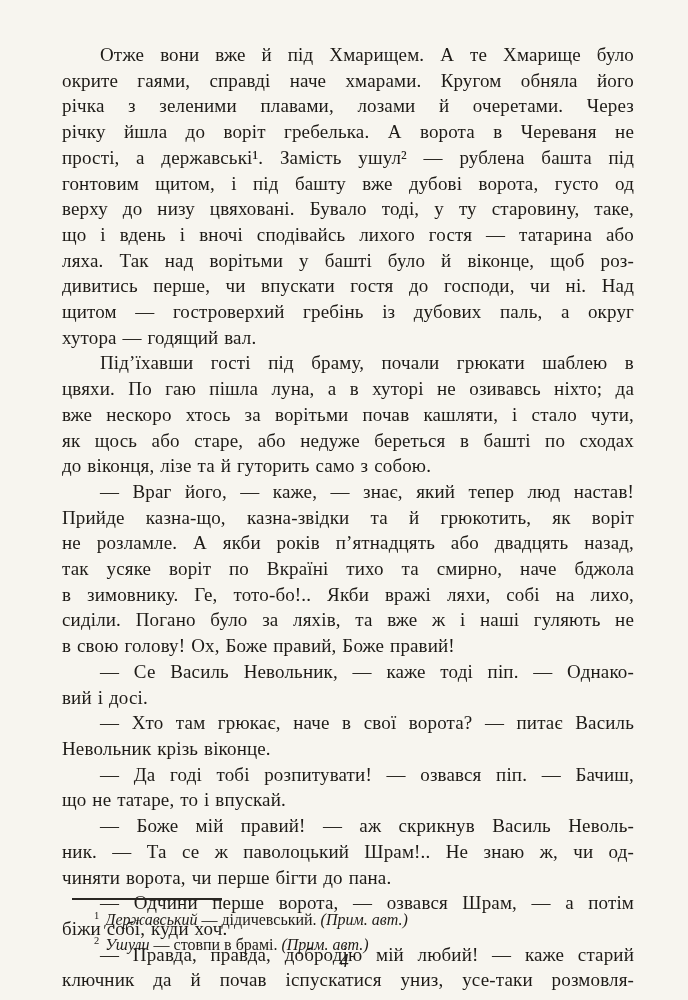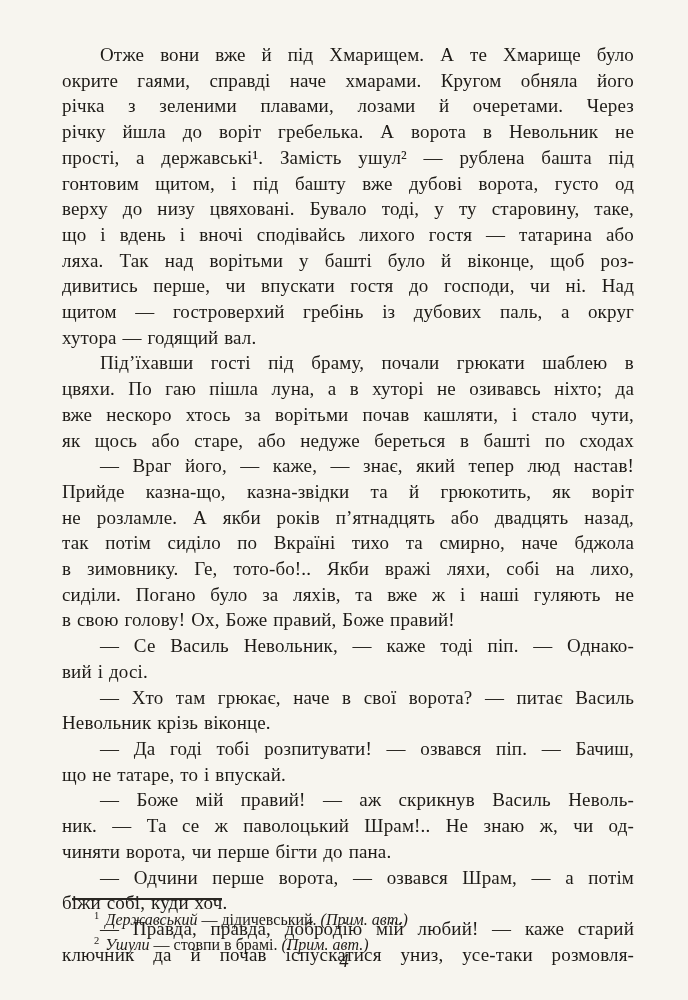--- a/index.html
+++ b/index.html
@@ -76,43 +76,44 @@
 <body>
 
 <div class="book-page">
 
   <div class="body-text">
 
     <div class="para">
       <div class="line first">Отже вони вже й під Хмарищем. А те Хмарище було</div>
       <div class="line">окрите гаями, справді наче хмарами. Кругом обняла його</div>
       <div class="line">річка з зеленими плавами, лозами й очеретами. Через</div>
-      <div class="line">річку йшла до воріт гребелька. А ворота в Невольник не</div>
+      <div class="line">річку йшла до воріт гребелька. А ворота в Череваня не</div>
       <div class="line">прості, а державські¹. Замість ушул² — рублена башта під</div>
       <div class="line">гонтовим щитом, і під башту вже дубові ворота, густо од</div>
       <div class="line">верху до низу цвяховані. Бувало тоді, у ту старовину, таке,</div>
       <div class="line">що і вдень і вночі сподівайсь лихого гостя — татарина або</div>
       <div class="line">ляха. Так над ворітьми у башті було й віконце, щоб роз-</div>
       <div class="line">дивитись перше, чи впускати гостя до господи, чи ні. Над</div>
       <div class="line">щитом — гостроверхий гребінь із дубових паль, а округ</div>
       <div class="line plast">хутора — годящий вал.</div>
     </div>
 
     <div class="para">
       <div class="line first">Під’їхавши гості під браму, почали грюкати шаблею в</div>
       <div class="line">цвяхи. По гаю пішла луна, а в хуторі не озивавсь ніхто; да</div>
       <div class="line">вже нескоро хтось за ворітьми почав кашляти, і стало чути,</div>
       <div class="line">як щось або старе, або недуже береться в башті по сходах</div>
+      <div class="line plast">до віконця, лізе та й гуторить само з собою.</div>
     </div>
 
     <div class="para">
       <div class="line first">— Враг його, — каже, — знає, який тепер люд настав!</div>
       <div class="line">Прийде казна-що, казна-звідки та й грюкотить, як воріт</div>
       <div class="line">не розламле. А якби років п’ятнадцять або двадцять назад,</div>
-      <div class="line">так потім сиділо по Вкраїні тихо та смирно, наче бджола</div>
+      <div class="line">так усяке воріт по Вкраїні тихо та смирно, наче бджола</div>
       <div class="line">в зимовнику. Ге, тото-бо!.. Якби вражі ляхи, собі на лихо,</div>
       <div class="line">сиділи. Погано було за ляхів, та вже ж і наші гуляють не</div>
       <div class="line plast">в свою голову! Ох, Боже правий, Боже правий!</div>
     </div>
 
     <div class="para">
       <div class="line first">— Се Василь Невольник, — каже тоді піп. — Однако-</div>
       <div class="line plast">вий і досі.</div>
     </div>
 

